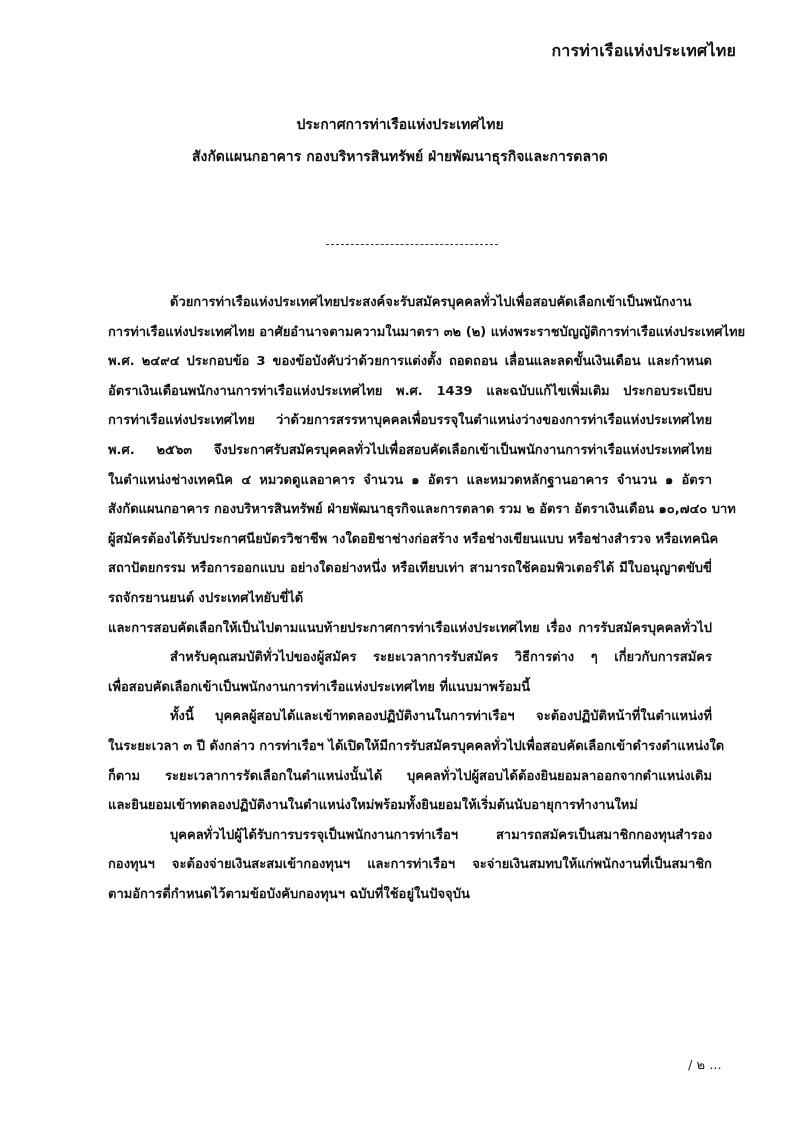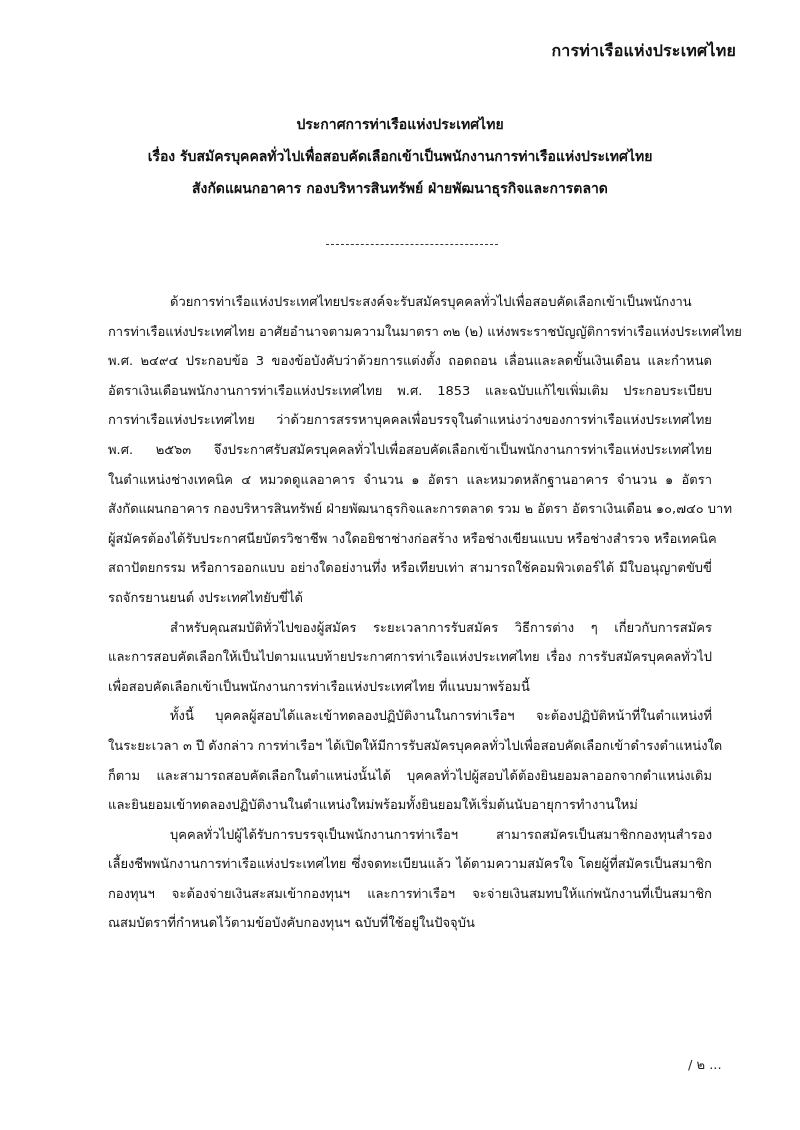--- a/index.html
+++ b/index.html
@@ -18,67 +18,65 @@
   }
   .title-block .line { height: 32px; line-height: 32px; white-space: nowrap; }
   .separator {
     position: absolute; left: 326px; top: 244px; width: 172px;
     border-top: 1px dashed #333333; height: 0;
   }
   .body-text {
     position: absolute; left: 108px; top: 287px; width: 604px;
     font-size: 13px; line-height: 29.6px;
   }
-  .body-text .line { height: 29.6px; white-space: nowrap; overflow: visible; text-align: justify; text-align-last: justify; }
+  .body-text .line { height: 29.6px; white-space: nowrap; overflow: visible; text-align: justify; text-align-last: justify; font-weight: bold; }
   .body-text .line.last { text-align-last: left; }
   .body-text .line.indent { padding-left: 62px; }
   .page-indicator {
     position: absolute; left: 688px; top: 1054px;
     font-size: 13px; color: #222222;
   }
 </style>
 </head>
 <body>
 
 <div class="org-header">การท่าเรือแห่งประเทศไทย</div>
 
 <div class="title-block">
   <div class="line">ประกาศการท่าเรือแห่งประเทศไทย</div>
-  <div class="line">เรื่อง  รับสมัครบุคคลทั่วไปเพื่อสอบคัดเลือกเข้าเป็นพนักงานการท่าเรือแห่งประเทศไทย</div>
   <div class="line">สังกัดแผนกอาคาร  กองบริหารสินทรัพย์  ฝ่ายพัฒนาธุรกิจและการตลาด</div>
 </div>
 
 <div class="separator"></div>
 
 <div class="body-text">
   <div>
     <div class="line indent">ด้วยการท่าเรือแห่งประเทศไทยประสงค์จะรับสมัครบุคคลทั่วไปเพื่อสอบคัดเลือกเข้าเป็นพนักงาน</div>
     <div class="line">การท่าเรือแห่งประเทศไทย อาศัยอำนาจตามความในมาตรา ๓๒ (๒) แห่งพระราชบัญญัติการท่าเรือแห่งประเทศไทย</div>
     <div class="line">พ.ศ. ๒๔๙๔ ประกอบข้อ 3 ของข้อบังคับว่าด้วยการแต่งตั้ง ถอดถอน เลื่อนและลดขั้นเงินเดือน และกำหนด</div>
-    <div class="line">อัตราเงินเดือนพนักงานการท่าเรือแห่งประเทศไทย พ.ศ. 1853 และฉบับแก้ไขเพิ่มเติม ประกอบระเบียบ</div>
+    <div class="line">อัตราเงินเดือนพนักงานการท่าเรือแห่งประเทศไทย พ.ศ. 1439 และฉบับแก้ไขเพิ่มเติม ประกอบระเบียบ</div>
     <div class="line">การท่าเรือแห่งประเทศไทย ว่าด้วยการสรรหาบุคคลเพื่อบรรจุในตำแหน่งว่างของการท่าเรือแห่งประเทศไทย</div>
     <div class="line">พ.ศ. ๒๕๖๓ จึงประกาศรับสมัครบุคคลทั่วไปเพื่อสอบคัดเลือกเข้าเป็นพนักงานการท่าเรือแห่งประเทศไทย</div>
     <div class="line">ในตำแหน่งช่างเทคนิค ๔  หมวดดูแลอาคาร  จำนวน ๑ อัตรา  และหมวดหลักฐานอาคาร  จำนวน ๑ อัตรา</div>
     <div class="line">สังกัดแผนกอาคาร  กองบริหารสินทรัพย์  ฝ่ายพัฒนาธุรกิจและการตลาด  รวม ๒ อัตรา  อัตราเงินเดือน ๑๐,๗๔๐ บาท</div>
     <div class="line">ผู้สมัครต้องได้รับประกาศนียบัตรวิชาชีพ  างใดอยิชาช่างก่อสร้าง  หรือช่างเขียนแบบ  หรือช่างสำรวจ  หรือเทคนิค</div>
-    <div class="line">สถาปัตยกรรม  หรือการออกแบบ  อย่างใดอย่งานทึ่ง หรือเทียบเท่า  สามารถใช้คอมพิวเตอร์ได้  มีใบอนุญาตขับขี่</div>
+    <div class="line">สถาปัตยกรรม  หรือการออกแบบ  อย่างใดอย่างหนึ่ง หรือเทียบเท่า  สามารถใช้คอมพิวเตอร์ได้  มีใบอนุญาตขับขี่</div>
     <div class="line last">รถจักรยานยนต์  งประเทศไทยับขี่ได้</div>
   </div>
   <div>
+    <div class="line">และการสอบคัดเลือกให้เป็นไปตามแนบท้ายประกาศการท่าเรือแห่งประเทศไทย เรื่อง การรับสมัครบุคคลทั่วไป</div>
     <div class="line indent">สำหรับคุณสมบัติทั่วไปของผู้สมัคร ระยะเวลาการรับสมัคร วิธีการต่าง ๆ เกี่ยวกับการสมัคร</div>
-    <div class="line">และการสอบคัดเลือกให้เป็นไปตามแนบท้ายประกาศการท่าเรือแห่งประเทศไทย เรื่อง การรับสมัครบุคคลทั่วไป</div>
     <div class="line last">เพื่อสอบคัดเลือกเข้าเป็นพนักงานการท่าเรือแห่งประเทศไทย ที่แนบมาพร้อมนี้</div>
   </div>
   <div>
     <div class="line indent">ทั้งนี้ บุคคลผู้สอบได้และเข้าทดลองปฏิบัติงานในการท่าเรือฯ จะต้องปฏิบัติหน้าที่ในตำแหน่งที่</div>
     <div class="line">ในระยะเวลา ๓ ปี ดังกล่าว การท่าเรือฯ ได้เปิดให้มีการรับสมัครบุคคลทั่วไปเพื่อสอบคัดเลือกเข้าดำรงตำแหน่งใด</div>
-    <div class="line">ก็ตาม และสามารถสอบคัดเลือกในตำแหน่งนั้นได้ บุคคลทั่วไปผู้สอบได้ต้องยินยอมลาออกจากตำแหน่งเดิม</div>
+    <div class="line">ก็ตาม ระยะเวลาการรัดเลือกในตำแหน่งนั้นได้ บุคคลทั่วไปผู้สอบได้ต้องยินยอมลาออกจากตำแหน่งเดิม</div>
     <div class="line last">และยินยอมเข้าทดลองปฏิบัติงานในตำแหน่งใหม่พร้อมทั้งยินยอมให้เริ่มต้นนับอายุการทำงานใหม่</div>
   </div>
   <div>
     <div class="line indent">บุคคลทั่วไปผู้ได้รับการบรรจุเป็นพนักงานการท่าเรือฯ สามารถสมัครเป็นสมาชิกกองทุนสำรอง</div>
-    <div class="line">เลี้ยงชีพพนักงานการท่าเรือแห่งประเทศไทย ซึ่งจดทะเบียนแล้ว ได้ตามความสมัครใจ โดยผู้ที่สมัครเป็นสมาชิก</div>
     <div class="line">กองทุนฯ จะต้องจ่ายเงินสะสมเข้ากองทุนฯ และการท่าเรือฯ จะจ่ายเงินสมทบให้แก่พนักงานที่เป็นสมาชิก</div>
-    <div class="line last">ณสมบัตราที่กำหนดไว้ตามข้อบังคับกองทุนฯ ฉบับที่ใช้อยู่ในปัจจุบัน</div>
+    <div class="line last">ตามอัการตี่กำหนดไว้ตามข้อบังคับกองทุนฯ ฉบับที่ใช้อยู่ในปัจจุบัน</div>
   </div>
 </div>
 
 <div class="page-indicator">/ ๒ ...</div>
 
 </body></html>

